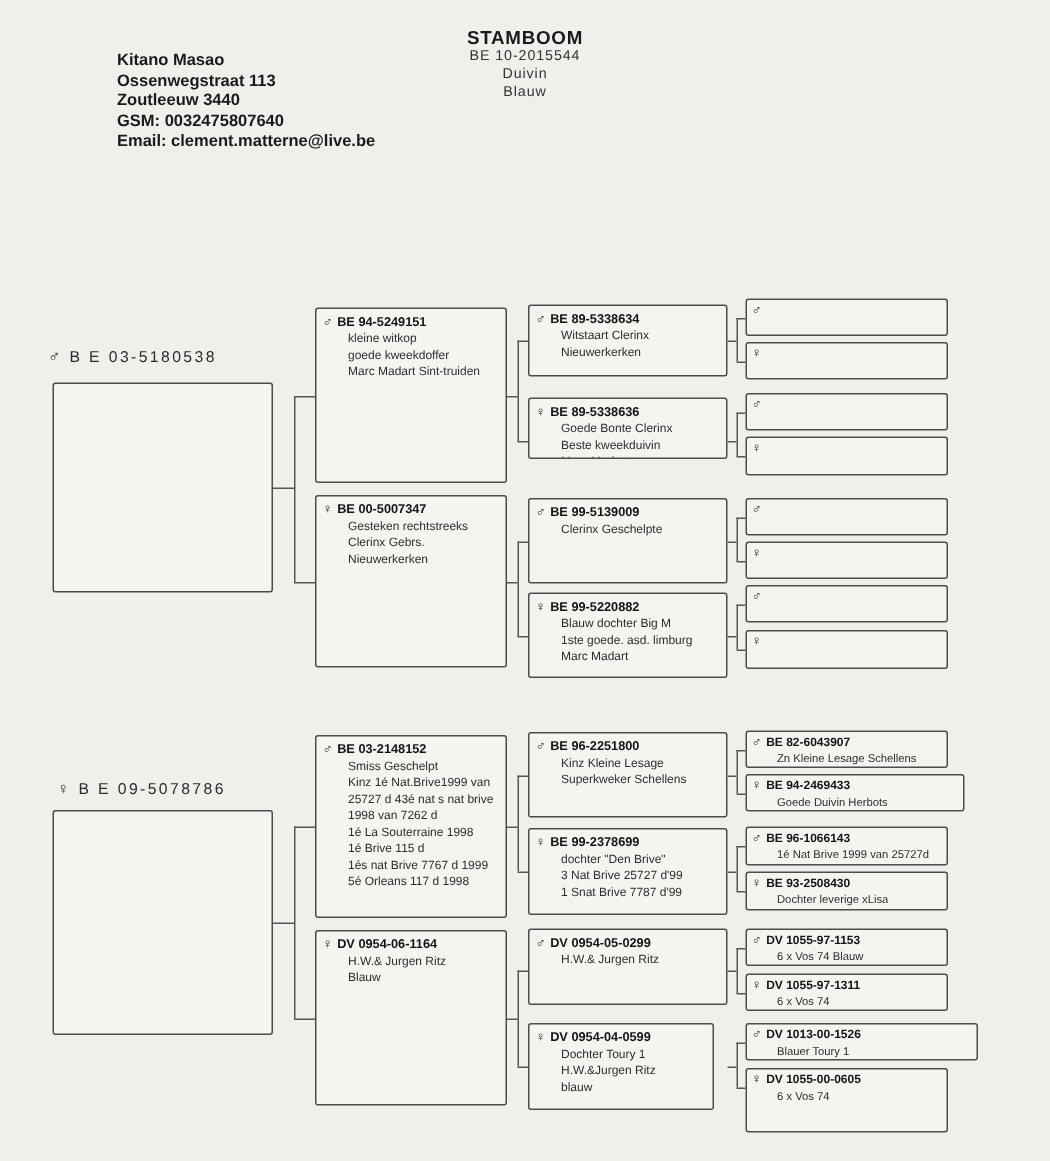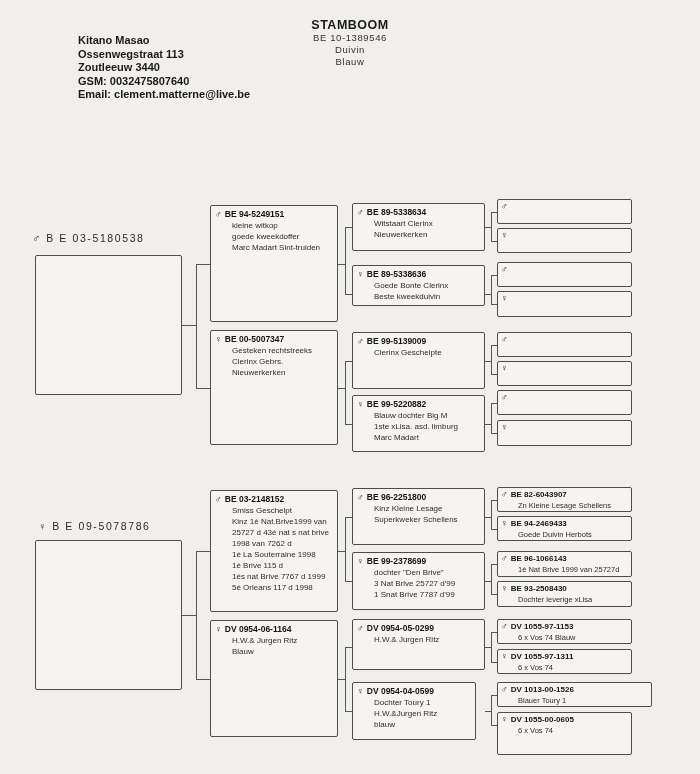--- a/index.html
+++ b/index.html
@@ -37,21 +37,21 @@
   <div class="owner">
     <div>Kitano Masao</div>
     <div>Ossenwegstraat 113</div>
     <div>Zoutleeuw 3440</div>
     <div>GSM: 0032475807640</div>
     <div>Email: clement.matterne@live.be</div>
   </div>
 
   <div class="titleblock">
     <div class="doc-title">STAMBOOM</div>
-    <div class="subject-line">BE 10-1389546</div>
+    <div class="subject-line">BE 10-2015544</div>
     <div class="subject-line">Duivin</div>
     <div class="subject-line">Blauw</div>
   </div>
 
   <div id="tree">
       <div class="root-label" style="left: 32px; top: 232px;"><span class="sym">♂</span><span>B E 03-5180538</span></div>
       <div class="box" style="left: 35px; top: 255px; width: 147px; height: 140px;"></div>
       <div class="box" style="left: 210px; top: 205px; width: 128px; height: 117px;">
         <div class="hdr"><span class="sym">♂</span><span>BE 94-5249151</span></div>
         <div class="note">kleine witkop</div>
@@ -75,21 +75,21 @@
         <div class="note">Beste kweekduivin</div>
         <div class="note">Marc Medart</div>
       </div>
       <div class="box" style="left: 352px; top: 332px; width: 133px; height: 57px;">
         <div class="hdr"><span class="sym">♂</span><span>BE 99-5139009</span></div>
         <div class="note">Clerinx Geschelpte</div>
       </div>
       <div class="box" style="left: 352px; top: 395px; width: 133px; height: 57px;">
         <div class="hdr"><span class="sym">♀</span><span>BE 99-5220882</span></div>
         <div class="note">Blauw dochter Big M</div>
-        <div class="note">1ste xLisa. asd. limburg</div>
+        <div class="note">1ste goede. asd. limburg</div>
         <div class="note">Marc Madart</div>
       </div>
       <div class="box small" style="left: 497px; top: 199px; width: 135px; height: 25px;">
         <div class="hdr"><span class="sym">♂</span></div>
       </div>
       <div class="box small" style="left: 497px; top: 228px; width: 135px; height: 25px;">
         <div class="hdr"><span class="sym">♀</span></div>
       </div>
       <div class="box small" style="left: 497px; top: 262px; width: 135px; height: 25px;">
         <div class="hdr"><span class="sym">♂</span></div>
@@ -173,21 +173,21 @@
       <div class="box" style="left: 352px; top: 682px; width: 124px; height: 58px;">
         <div class="hdr"><span class="sym">♀</span><span>DV 0954-04-0599</span></div>
         <div class="note">Dochter Toury 1</div>
         <div class="note">H.W.&amp;Jurgen Ritz</div>
         <div class="note">blauw</div>
       </div>
       <div class="box small" style="left: 497px; top: 487px; width: 135px; height: 25px;">
         <div class="hdr"><span class="sym">♂</span><span>BE 82-6043907</span></div>
         <div class="note">Zn Kleine Lesage Schellens</div>
       </div>
-      <div class="box small" style="left: 497px; top: 516px; width: 135px; height: 25px;">
+      <div class="box small" style="left: 497px; top: 516px; width: 146px; height: 25px;">
         <div class="hdr"><span class="sym">♀</span><span>BE 94-2469433</span></div>
         <div class="note">Goede Duivin Herbots</div>
       </div>
       <div class="box small" style="left: 497px; top: 551px; width: 135px; height: 26px;">
         <div class="hdr"><span class="sym">♂</span><span>BE 96-1066143</span></div>
         <div class="note">1é Nat Brive 1999 van 25727d</div>
       </div>
       <div class="box small" style="left: 497px; top: 581px; width: 135px; height: 26px;">
         <div class="hdr"><span class="sym">♀</span><span>BE 93-2508430</span></div>
         <div class="note">Dochter leverige xLisa</div>

